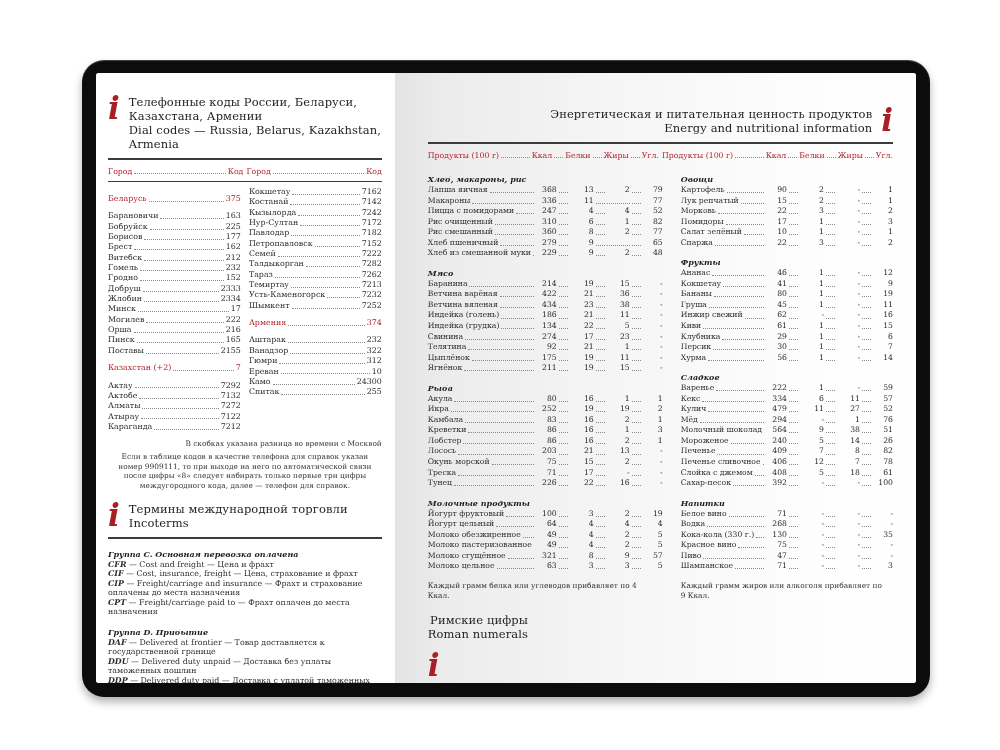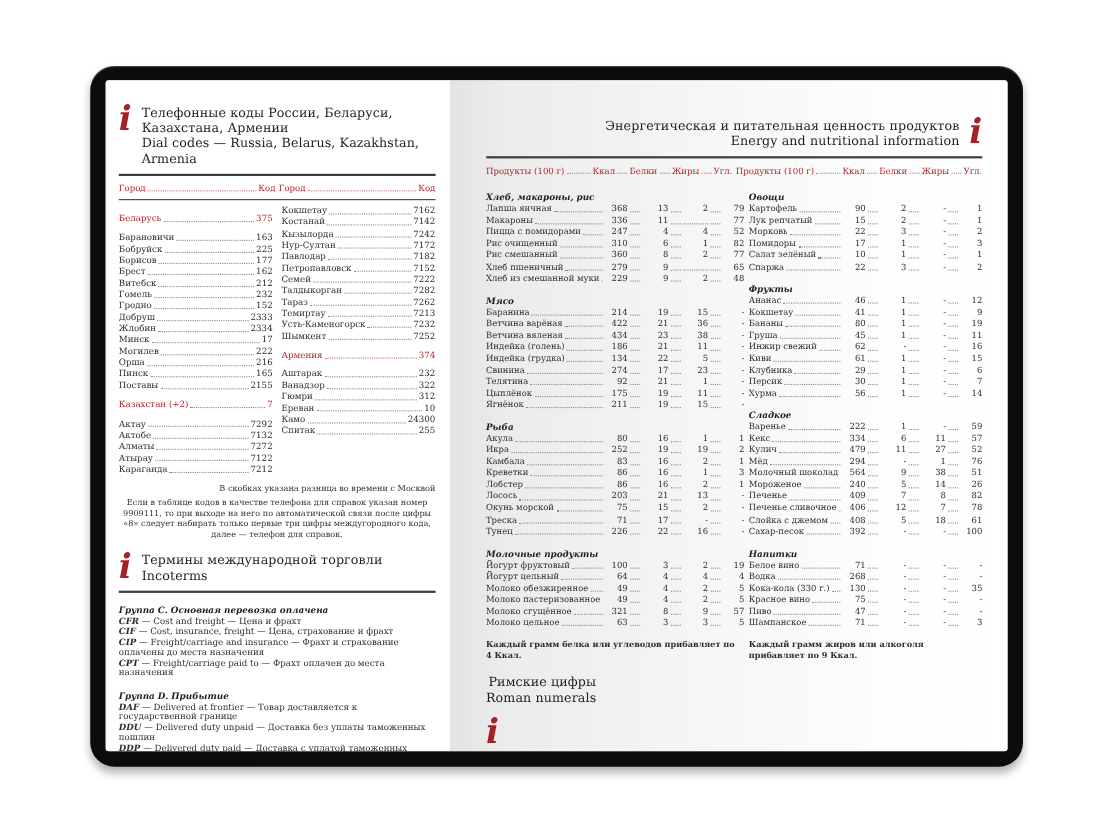--- a/index.html
+++ b/index.html
@@ -36,29 +36,29 @@
   .crow.country { color:#b3242a; margin:7px 0; }
 
   .note-right { text-align:right; font-size:7.4px; color:#333; margin-top:7px; }
   .note-center { text-align:center; font-size:7.4px; color:#333; margin-top:4px; line-height:9.6px; padding:0 2px; }
 
   .sec2 { margin-top:9px; }
   .gtitle { font-size:8px; font-weight:700; font-style:italic; color:#1e1e1e; margin:10px 0 1px; }
   .irow { font-size:7.9px; line-height:9.5px; color:#2d2d2d; }
   .icode { font-weight:700; font-style:italic; }
 
-  .foodcols { display:flex; gap:4px; }
+  .foodcols { display:flex; gap:18px; }
   .foodcols .fcol { flex:1; }
   .fcat { font-size:8px; font-weight:700; font-style:italic; color:#1e1e1e; margin:9px 0 1px; }
   .frow { display:flex; align-items:baseline; font-size:7.7px; line-height:10.55px; color:#2d2d2d; white-space:nowrap; }
   .fval { text-align:right; }
   .v0{width:21px}.v1{width:24px}.v2{width:23px}.v3{width:20px}
   .hv{ text-align:right; }
   .fval.empty { border-bottom:1px dotted #8a8a8a; align-self:flex-end; margin-bottom:2.5px; height:0; }
-  .fnote { font-size:7.4px; line-height:9.6px; color:#2d2d2d; margin-top:9px; padding-right:8px;font-weight:bold; }
+  .fnote { font-size:7.4px; line-height:9.6px; color:#2d2d2d; margin-top:9px; padding-right:8px; }
 
   .roman-head { margin-top:11px;flex-direction:column; }
   .roman-table { display:flex; gap:7px; margin-top:8px; }
   .rcol { flex:1; }
   .rrow { display:flex; align-items:baseline; font-size:7.8px; line-height:9.5px; color:#2d2d2d; }
 </style>
 </head>
 <body>
 
 <div class="device">

